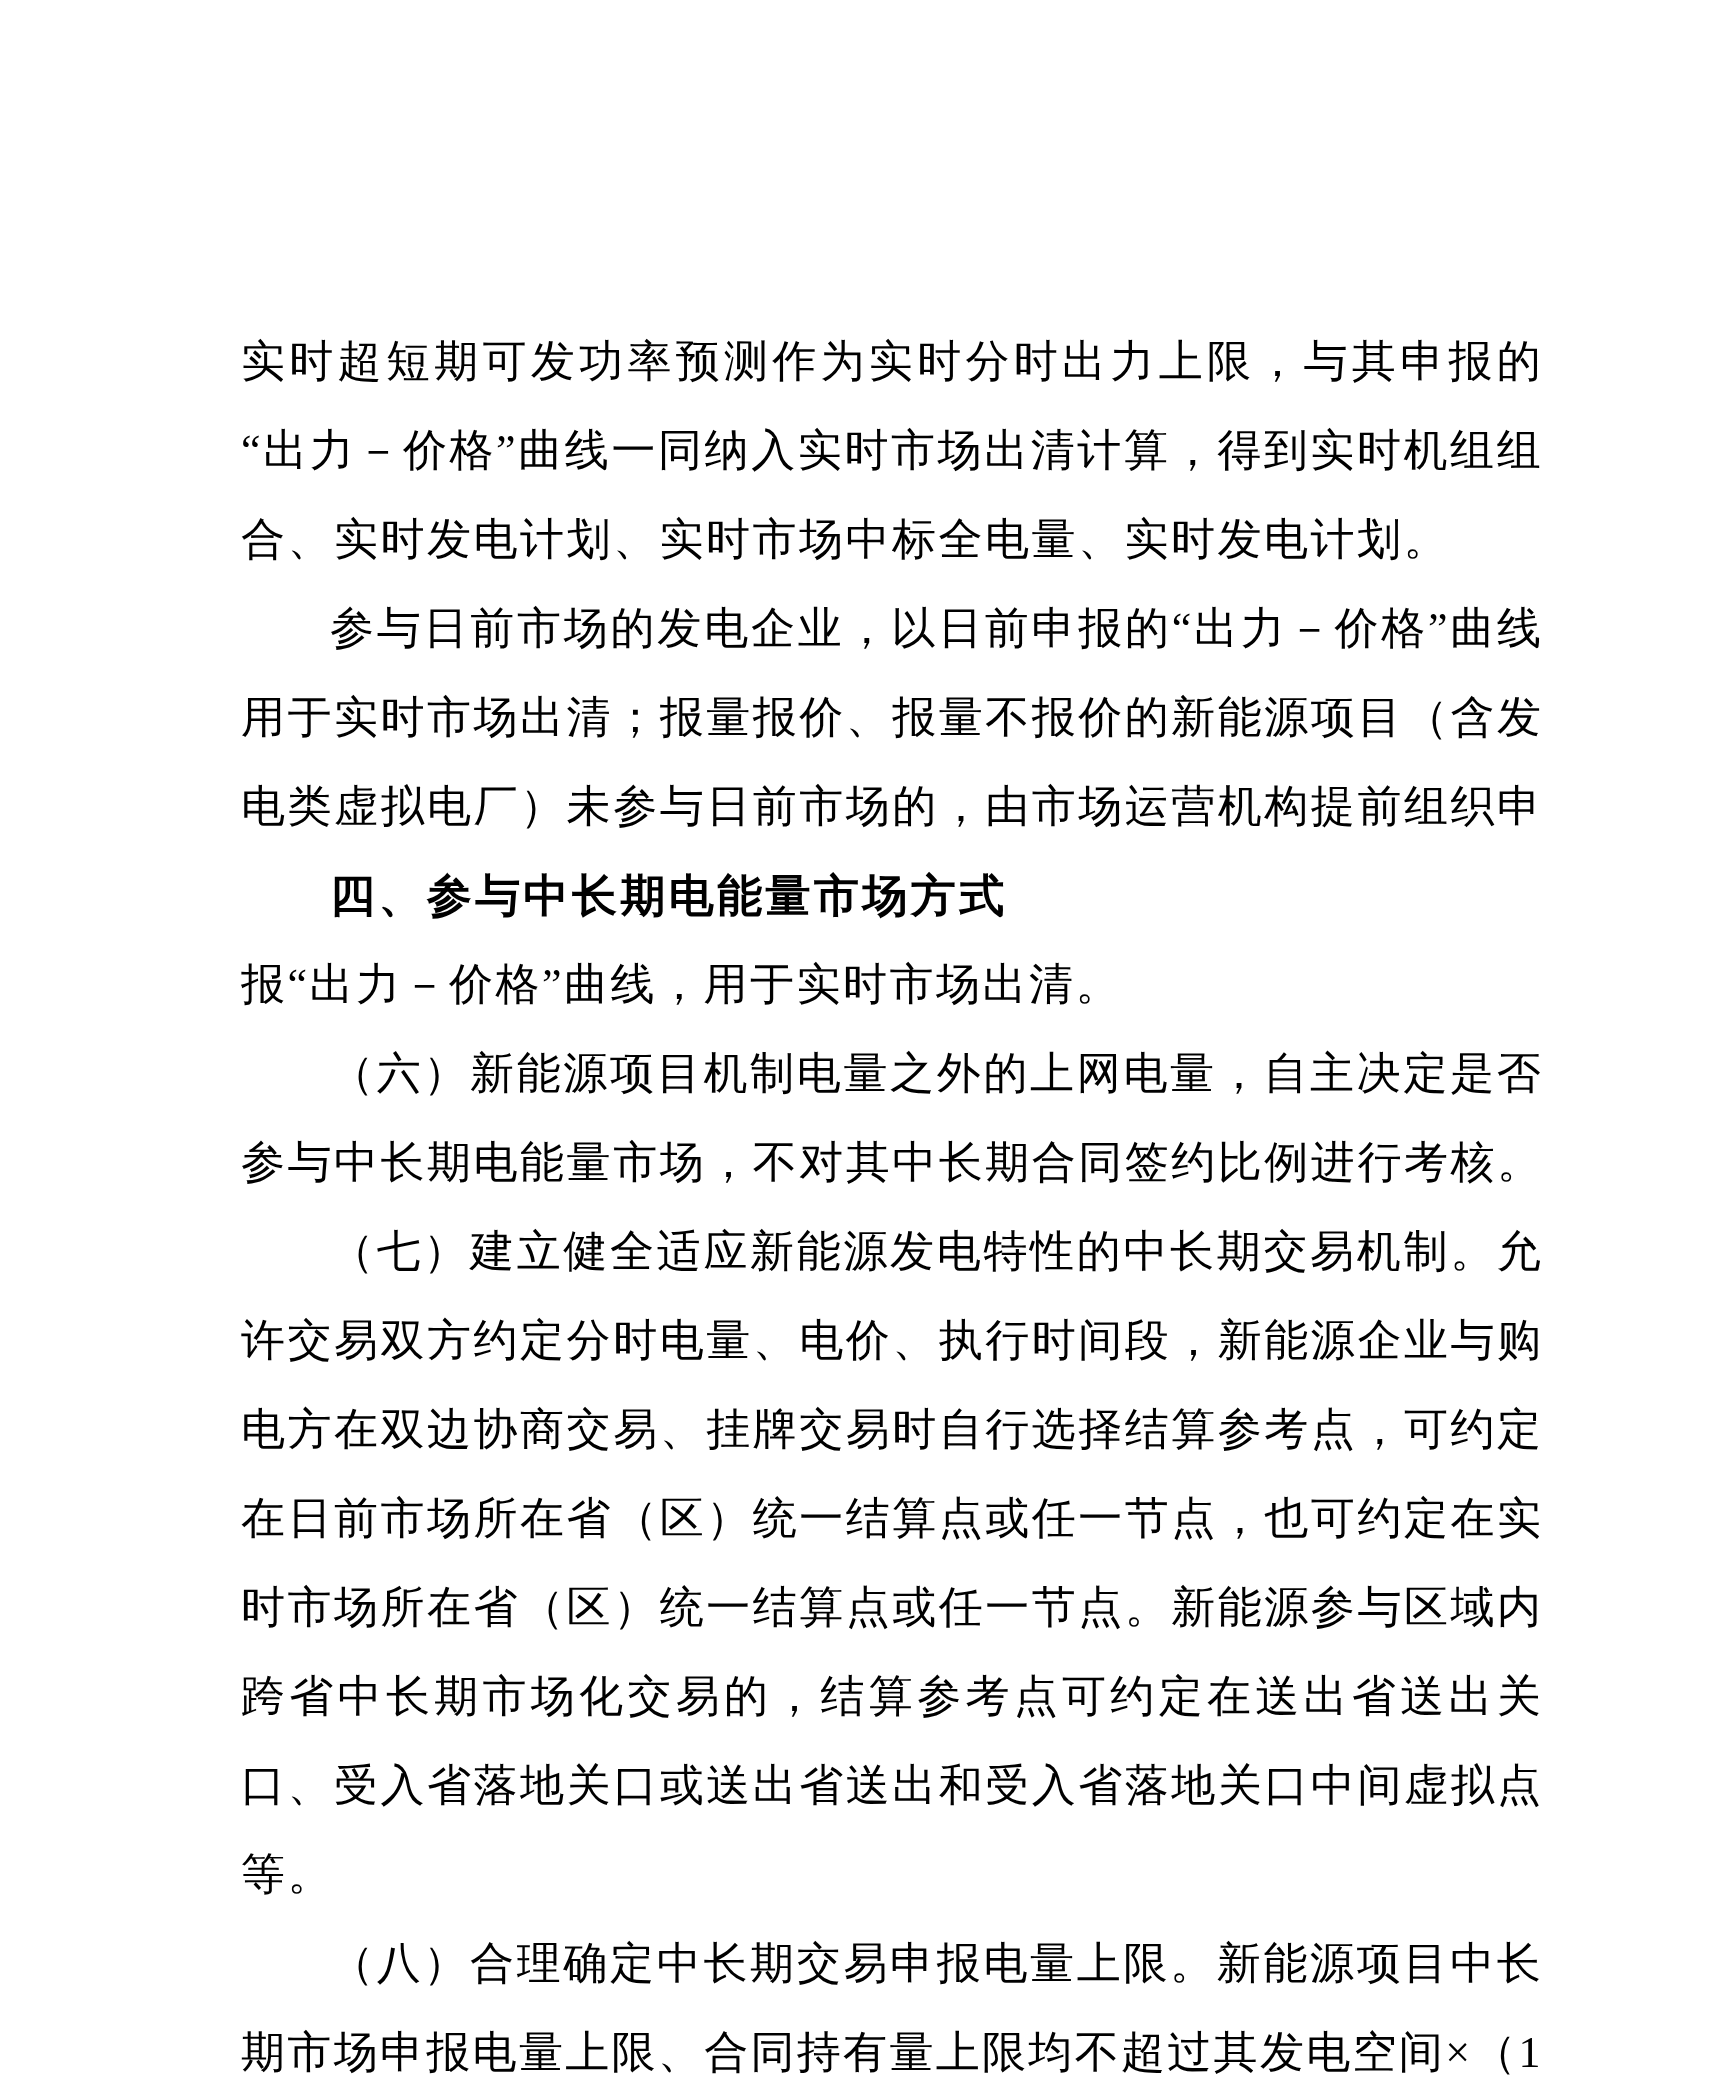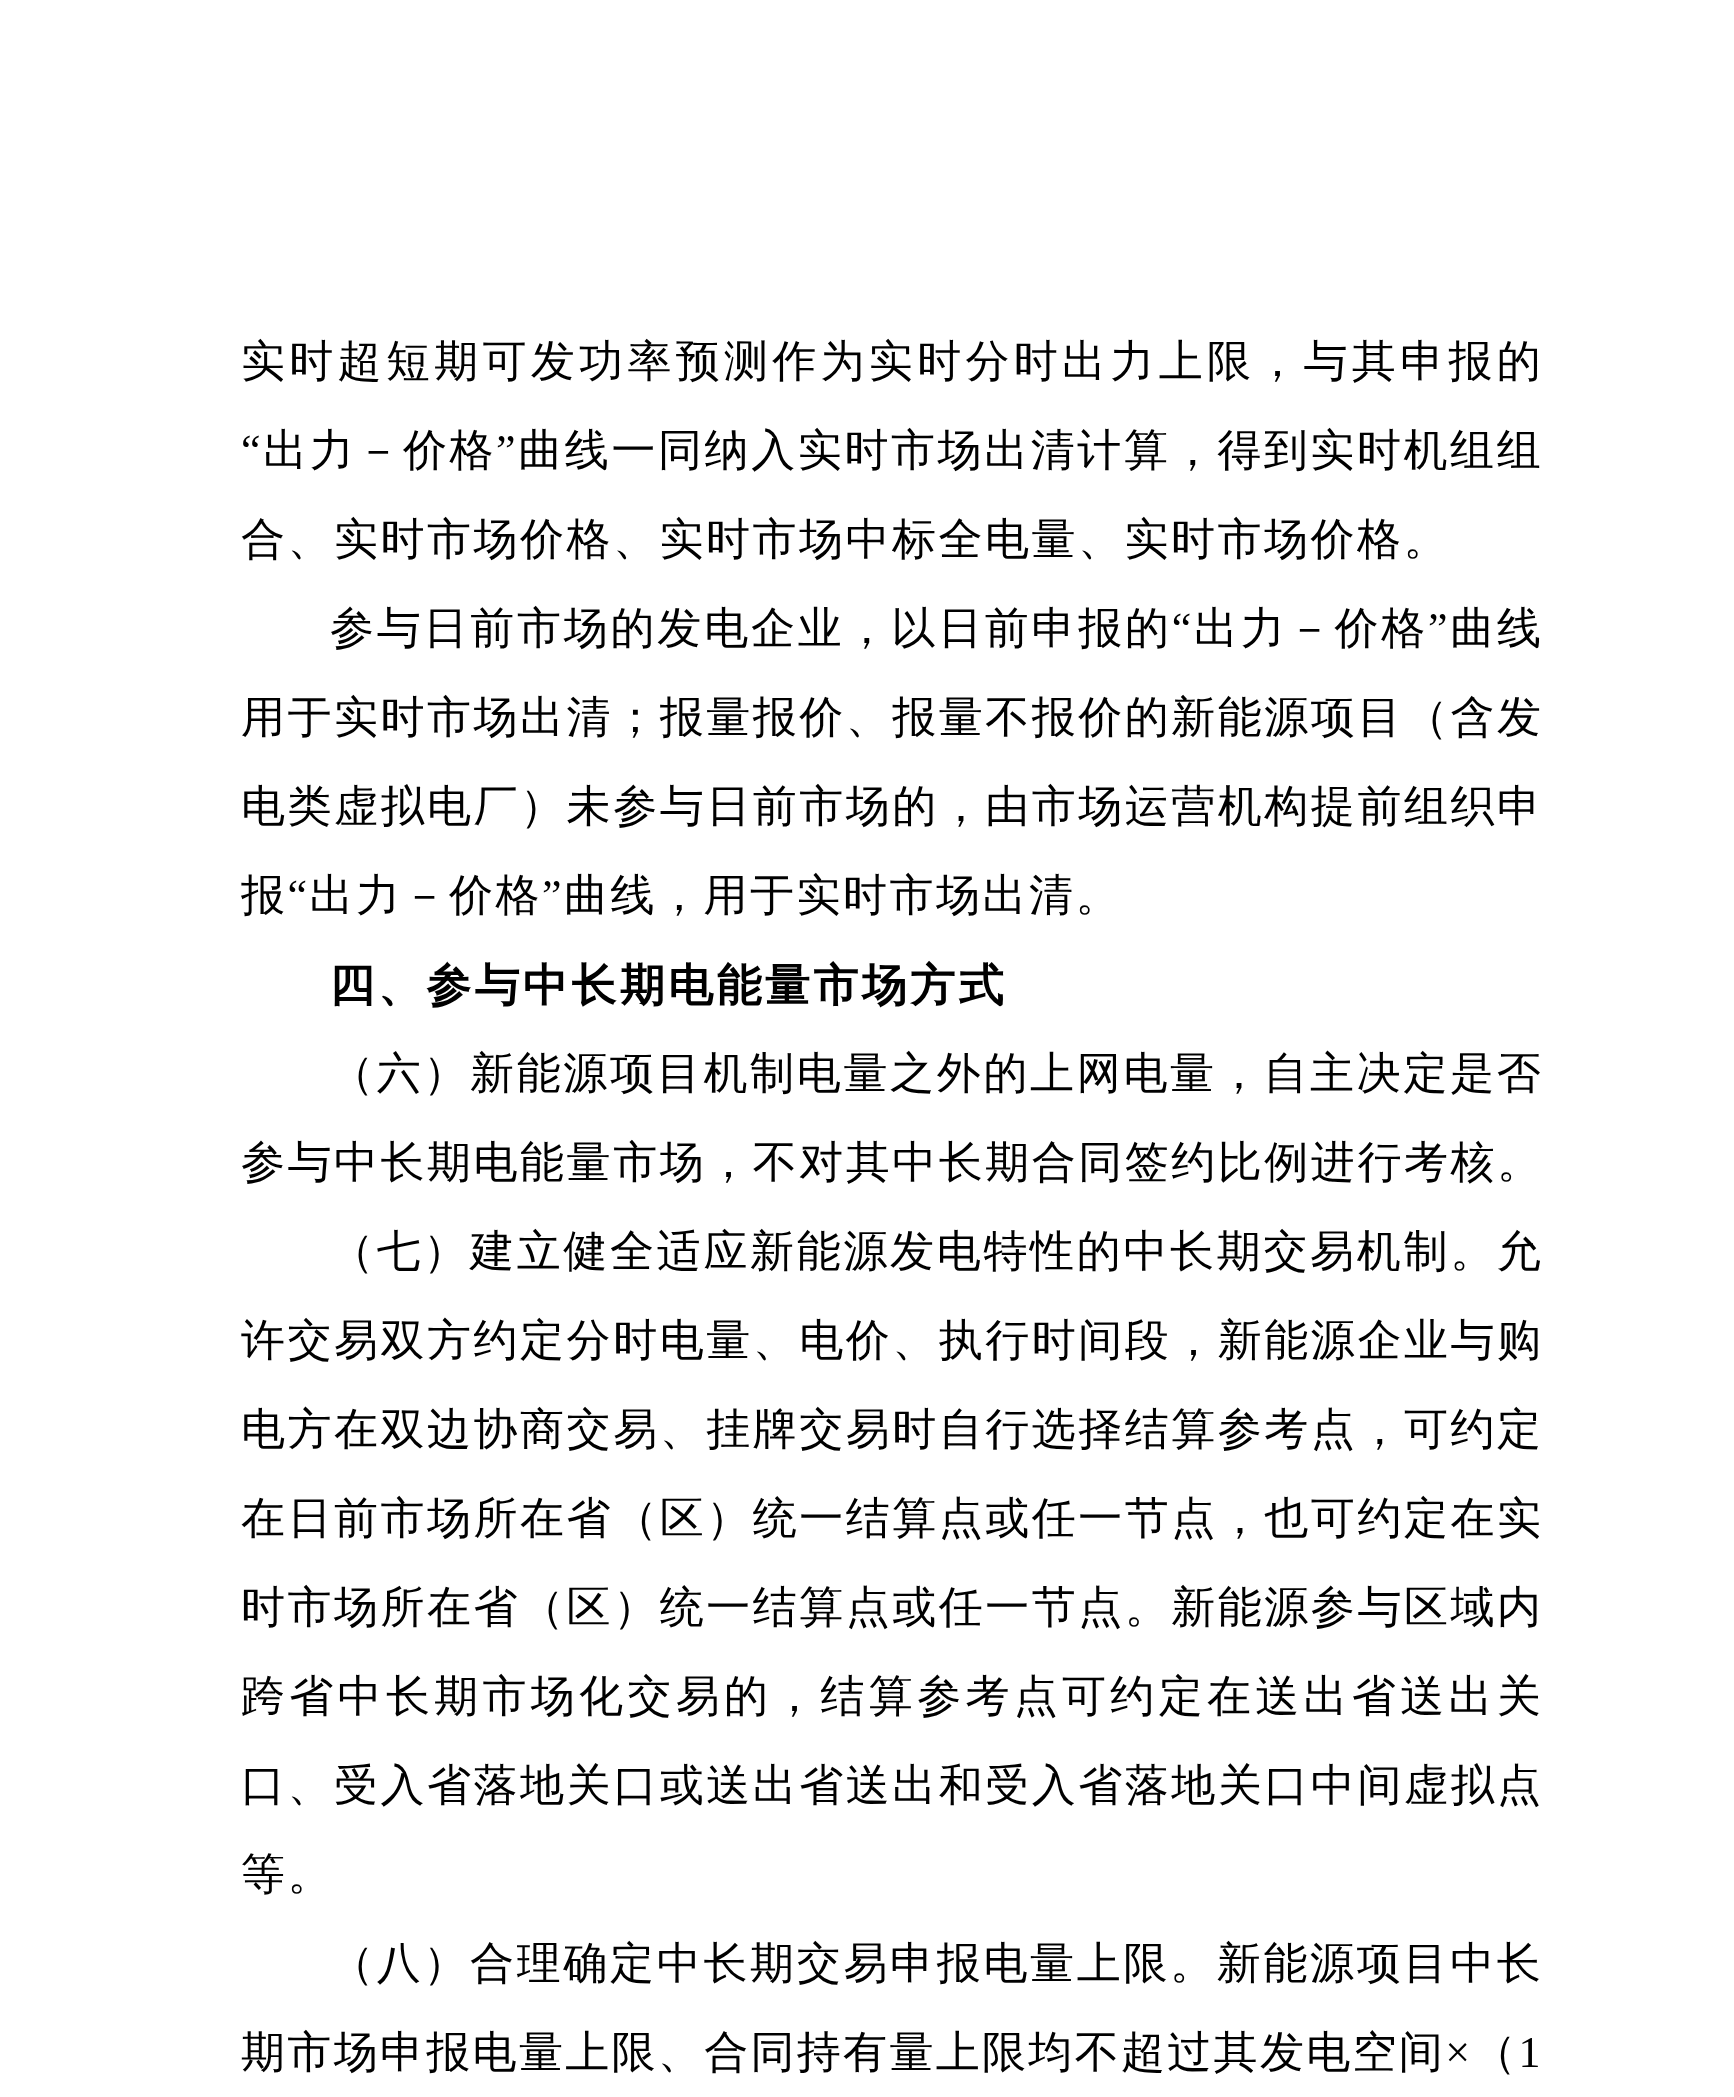--- a/index.html
+++ b/index.html
@@ -94,21 +94,21 @@
         <span>算</span>
         <span>，</span>
         <span>得</span>
         <span>到</span>
         <span>实</span>
         <span>时</span>
         <span>机</span>
         <span>组</span>
         <span>组</span>
       </div>
-    <div class="line">合、实时市场价格、实时市场中标全电量、实时市场价格。</div>
+    <div class="line">合、实时发电计划、实时市场中标全电量、实时发电计划。</div>
     <div class="line stretch indent">
         <span>参</span>
         <span>与</span>
         <span>日</span>
         <span>前</span>
         <span>市</span>
         <span>场</span>
         <span>的</span>
         <span>发</span>
         <span>电</span>
@@ -184,22 +184,22 @@
         <span>运</span>
         <span>营</span>
         <span>机</span>
         <span>构</span>
         <span>提</span>
         <span>前</span>
         <span>组</span>
         <span>织</span>
         <span>申</span>
       </div>
+    <div class="line heading indent">四、参与中长期电能量市场方式</div>
     <div class="line">报“出力－价格”曲线，用于实时市场出清。</div>
-    <div class="line heading indent">四、参与中长期电能量市场方式</div>
     <div class="line stretch indent">
         <span>（</span>
         <span>六</span>
         <span>）</span>
         <span>新</span>
         <span>能</span>
         <span>源</span>
         <span>项</span>
         <span>目</span>
         <span>机</span>

